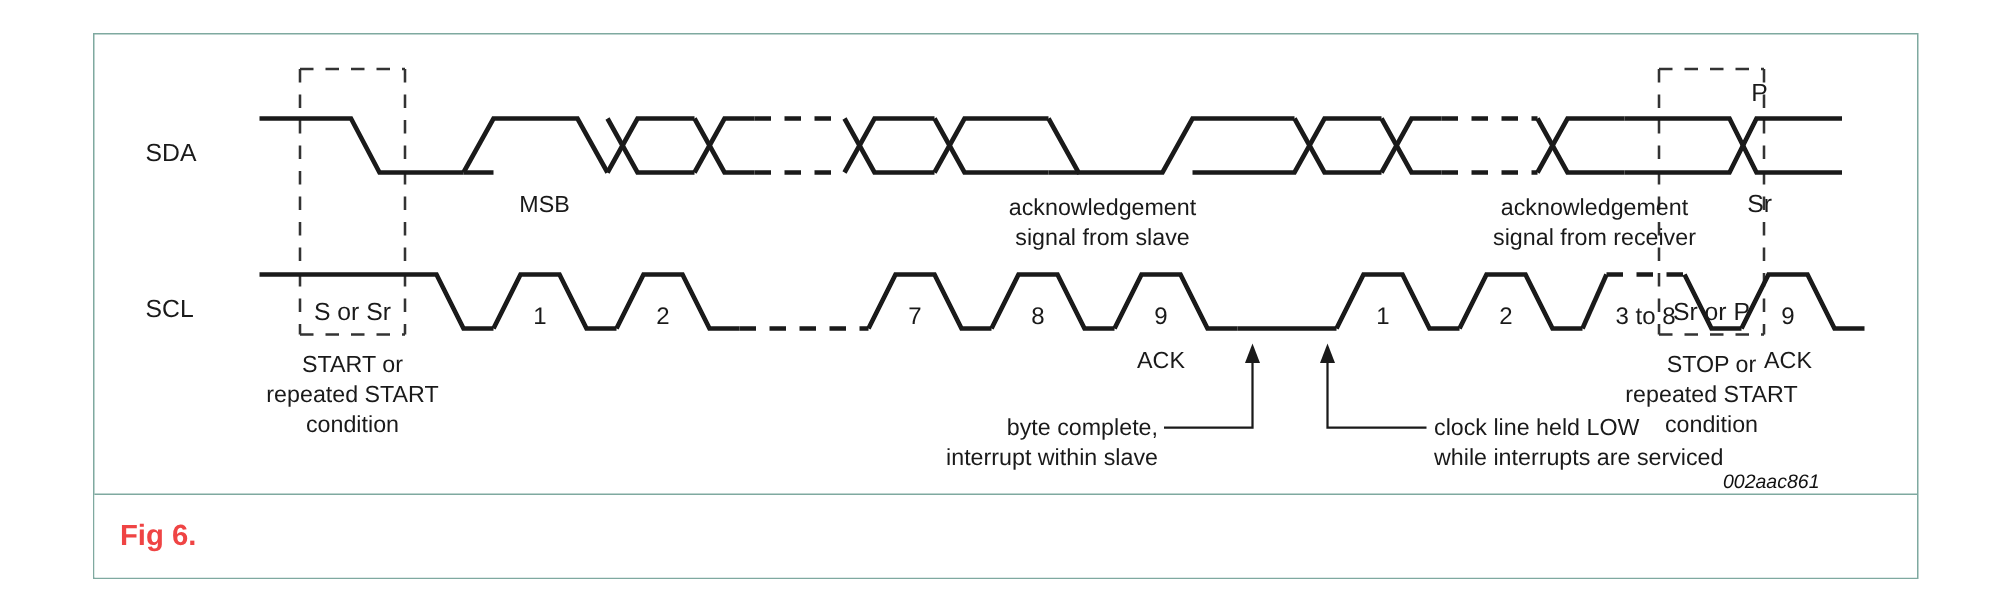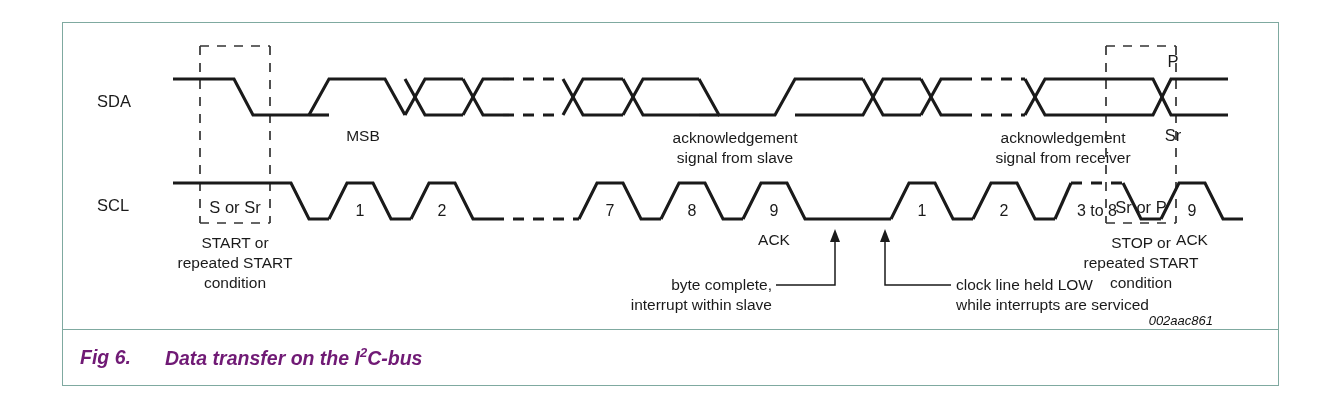--- a/index.html
+++ b/index.html
@@ -30,26 +30,25 @@
     background:#7fa9a0;
   }
   #caption-bar{
     position:absolute;
     left:0;top:307px;
     width:1215px;height:55px;
     display:flex;align-items:center;
     background:#ffffff;
   }
   .caption-text{
-    color:#701a75;
+    color:#ef4444;
     font-weight:bold;
     font-size:19.5px;
     font-family:"Liberation Sans",sans-serif;
     white-space:pre;
-    font-style:italic;
   }
   #caption-label{margin-left:17px;}
   #caption-title{margin-left:34px;}
   .sup{font-size:13px;vertical-align:super;}
   svg{display:block;}
   text{font-family:"Liberation Sans",sans-serif;fill:#1a1a1a;}
   .lbl-rail{font-size:16.5px;}
   .lbl-note{font-size:15.5px;}
   .lbl-num{font-size:16px;}
   .lbl-box{font-size:16.5px;}
@@ -184,17 +183,16 @@
         <text class="lbl-note" x="893" y="287" text-anchor="start">while interrupts are serviced</text>
 
         <text class="lbl-code" x="1150" y="302" text-anchor="end">002aac861</text>
       </svg>
     </div>
 
     <div id="caption-divider"></div>
 
     <div id="caption-bar">
       <span id="caption-label" class="caption-text">Fig 6.</span>
-      <span id="caption-title" class="caption-text"><span>Data transfer on the I</span><span class="sup">2</span><span>C-bus</span></span>
     </div>
 
   </div>
 </div>
 
 </body></html>

